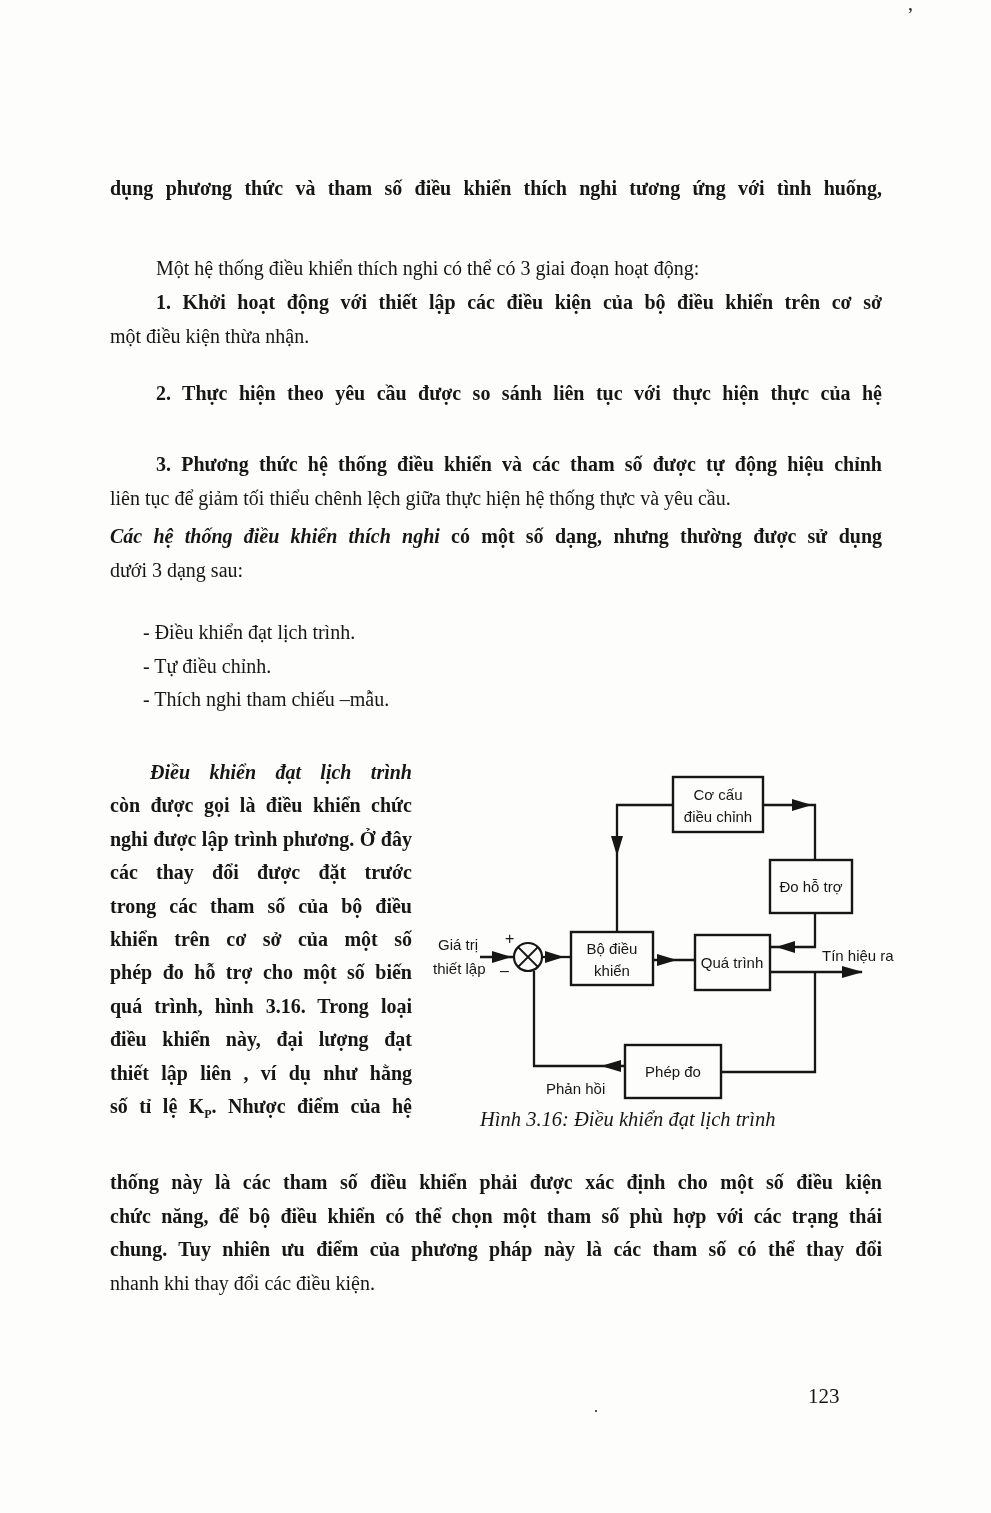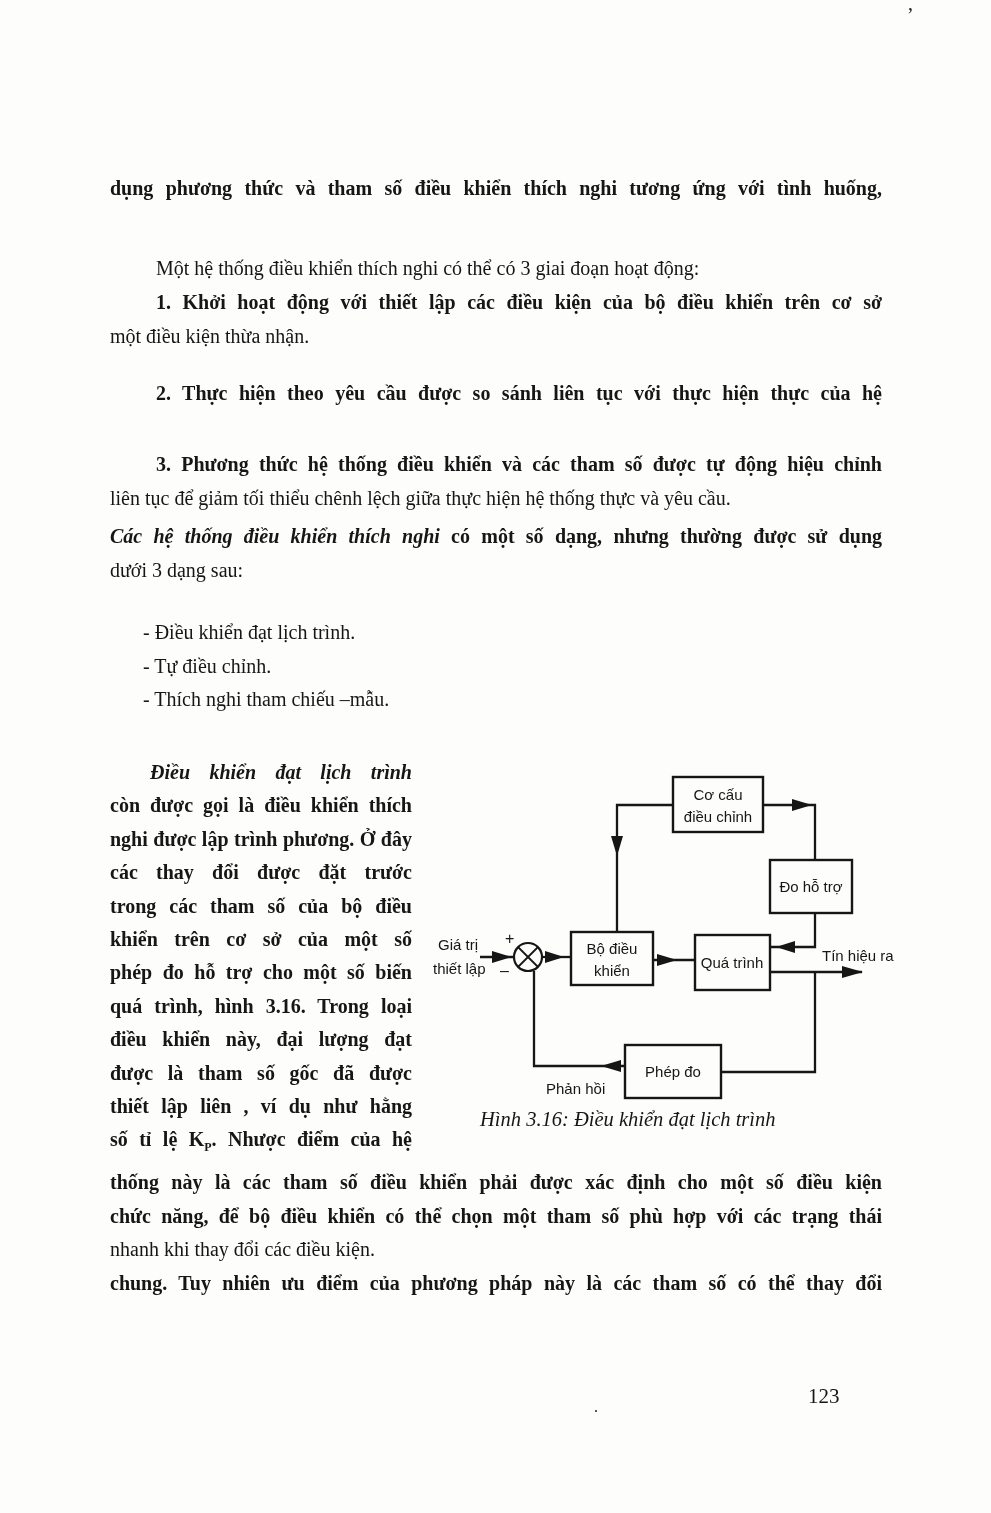--- a/index.html
+++ b/index.html
@@ -62,29 +62,28 @@
 
   <div class="para" style="top:616px;">
     <div class="ln bul">- Điều khiển đạt lịch trình.</div>
     <div class="ln bul">- Tự điều chỉnh.</div>
     <div class="ln bul">- Thích nghi tham chiếu –mẫu.</div>
   </div>
 
 
   <div class="col">
     <div class="ln j it ind" style="padding-left:40px;">Điều khiển đạt lịch  trình</div>
-    <div class="ln j">còn được gọi là điều khiển thích</div>
+    <div class="ln j">còn được gọi là điều khiển chức</div>
     <div class="ln j">nghi được lập trình phương. Ở đây</div>
     <div class="ln j">các thay đổi được đặt trước</div>
     <div class="ln j">trong các tham số của bộ điều</div>
     <div class="ln j">khiển trên cơ sở của một số</div>
     <div class="ln j">phép đo hỗ trợ cho một số biến</div>
     <div class="ln j">quá trình, hình 3.16. Trong loại</div>
     <div class="ln j">điều khiển này, đại lượng đạt</div>
-    <div class="ln j">được là tham số gốc đã được</div>
     <div class="ln j">thiết lập liên , ví dụ như hằng</div>
     <div class="ln j"><span>số tỉ lệ K</span><sub class="sub">P</sub><span>.  Nhược điểm của hệ</span></div>
   </div>
 
   <svg class="diagram" width="540" height="356" viewBox="430 755 540 356">
 
     <rect class="blk" x="673" y="777" width="90" height="55"></rect>
     <text x="718" y="800" text-anchor="middle">Cơ cấu</text>
     <text x="718" y="822" text-anchor="middle">điều chỉnh</text>
 
@@ -153,21 +152,21 @@
       <polygon class="head" points="621,1060 621,1072 601,1066"></polygon>
     </g>
     <text x="546" y="1094">Phản hồi</text>
   </svg>
 
   <div class="caption"><span class="cap-t">Hình 3.16:</span><span>  Điều khiển đạt lịch trình</span></div>
 
   <div class="para" style="top:1166px;">
     <div class="ln j">thống này là các tham số điều khiển phải được xác định cho một số điều kiện</div>
     <div class="ln j">chức năng, để bộ điều khiển có thể  chọn một tham số phù hợp với các trạng thái</div>
+    <div class="ln j">chung. Tuy  nhiên ưu điểm của phương pháp này là các tham số có thể   thay đổi</div>
     <div class="ln">nhanh khi thay đổi các điều kiện.</div>
-    <div class="ln j">chung. Tuy  nhiên ưu điểm của phương pháp này là các tham số có thể   thay đổi</div>
   </div>
 
   <div class="artifact" style="left:594px;top:1398px;font-size:16px;">.</div>
 
   <div class="pagenum">123</div>
 
 </div>
 
 </body></html>

